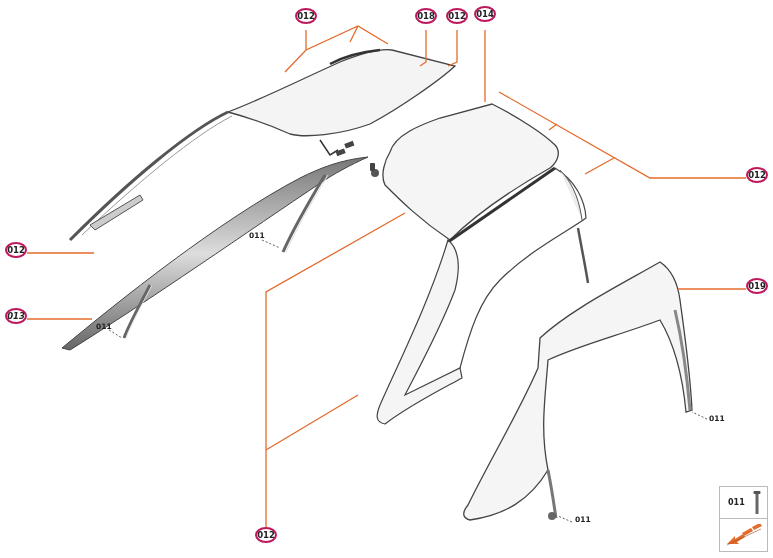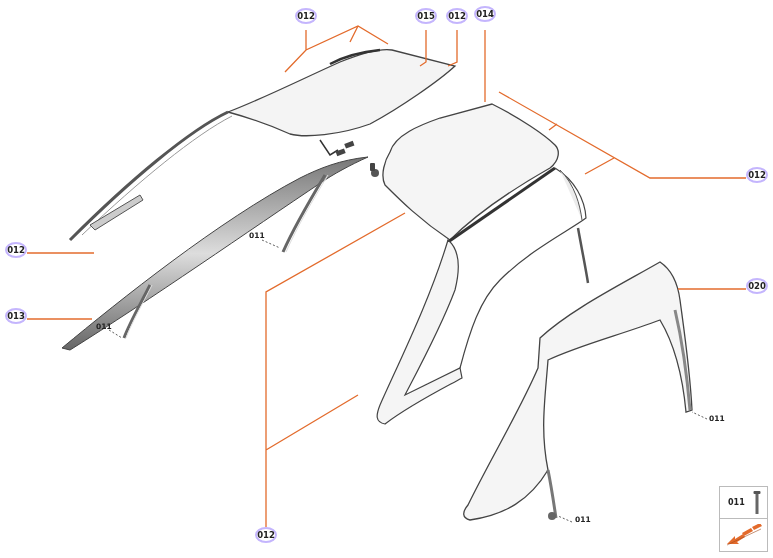--- a/index.html
+++ b/index.html
@@ -1,18 +1,18 @@
 <!DOCTYPE html>
 <html><head>
 <meta charset="utf-8">
 <style>
   html,body{margin:0;padding:0;background:#fff;}
   body{width:773px;height:558px;position:relative;overflow:hidden;font-family:"DejaVu Sans",sans-serif;}
   #diagram{position:absolute;left:0;top:0;width:773px;height:558px;}
-  .callout{position:absolute;width:22px;height:16px;border:2px solid #c4b5fd;border-radius:50%;background:#fff;
+  .callout{position:absolute;width:22px;height:16px;border:2px solid #be185d;border-radius:50%;background:#fff;
     box-sizing:border-box;display:flex;align-items:center;justify-content:center;font-size:8.5px;font-weight:bold;color:#222;}
   .small-label{position:absolute;font-size:7.5px;font-weight:bold;color:#222;}
   .legend{position:absolute;left:719px;top:486px;width:49px;height:66px;border:1px solid #bbb;box-sizing:border-box;background:#fff;}
   .legend-row{height:32px;border-bottom:1px solid #bbb;box-sizing:border-box;display:flex;align-items:center;justify-content:space-between;padding:0 6px 0 8px;}
   .legend-label{font-size:8px;font-weight:bold;color:#222;}
   .legend-arrow{height:33px;display:flex;align-items:center;justify-content:center;}
 </style>
 </head>
 <body>
 
@@ -78,27 +78,27 @@
     <g stroke="#333" stroke-width="0.8" stroke-dasharray="2,2" fill="none">
       <path d="M262,240 L280,248"></path>
       <path d="M109,330 L122,338"></path>
       <path d="M707,419 L692,412"></path>
       <path d="M572,522 L558,516"></path>
     </g>
   </svg>
 
   
   <div class="callout" style="left:295px;top:8px;">012</div>
-  <div class="callout" style="left:415px;top:8px;">015</div>
+  <div class="callout" style="left:415px;top:8px;">018</div>
   <div class="callout" style="left:446px;top:8px;">012</div>
   <div class="callout" style="left:474px;top:6px;">014</div>
   <div class="callout" style="left:746px;top:167px;">012</div>
   <div class="callout" style="left:5px;top:242px;">012</div>
-  <div class="callout" style="left:5px;top:308px;">013</div>
-  <div class="callout" style="left:746px;top:278px;">020</div>
+  <div class="callout" style="left:5px;top:308px;font-style:italic;">013</div>
+  <div class="callout" style="left:746px;top:278px;">019</div>
   <div class="callout" style="left:255px;top:527px;">012</div>
 
   
   <span class="small-label" style="left:249px;top:231px;">011</span>
   <span class="small-label" style="left:96px;top:322px;">011</span>
   <span class="small-label" style="left:709px;top:414px;">011</span>
   <span class="small-label" style="left:575px;top:515px;">011</span>
 
   
   <div class="legend">

